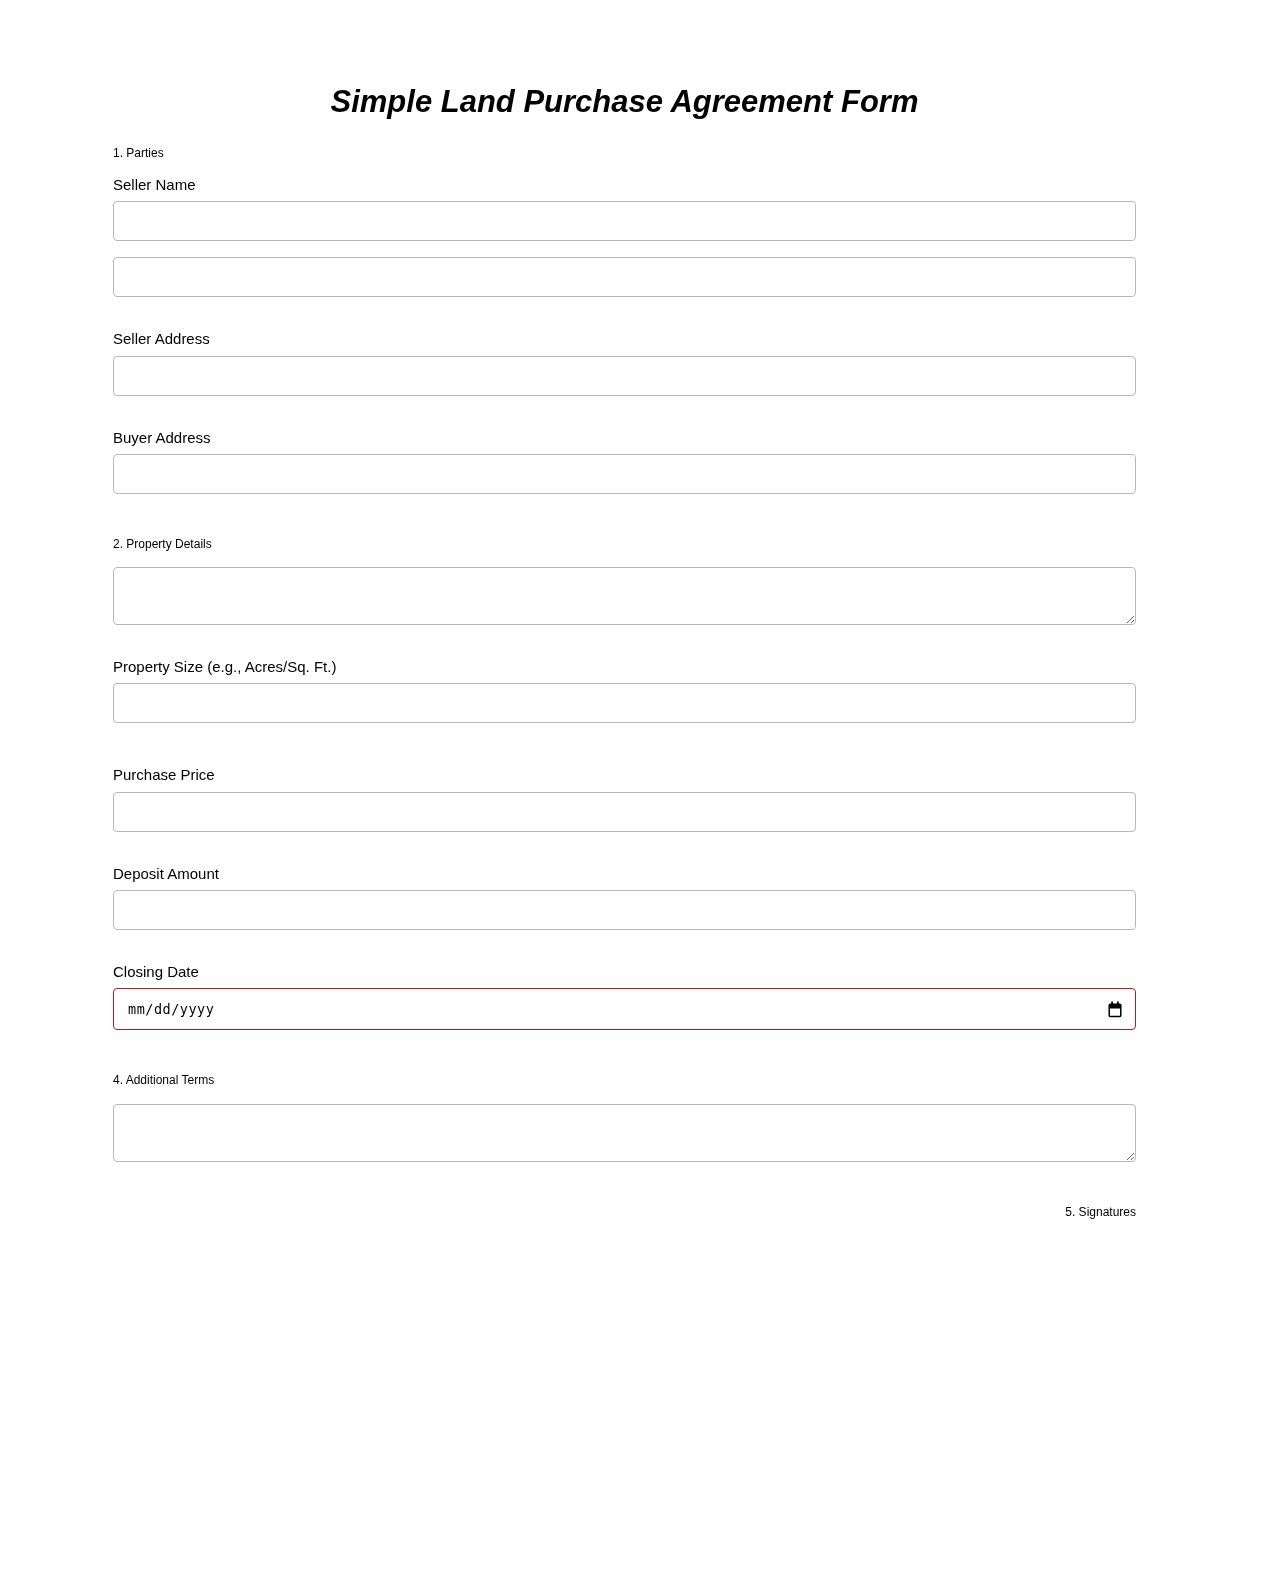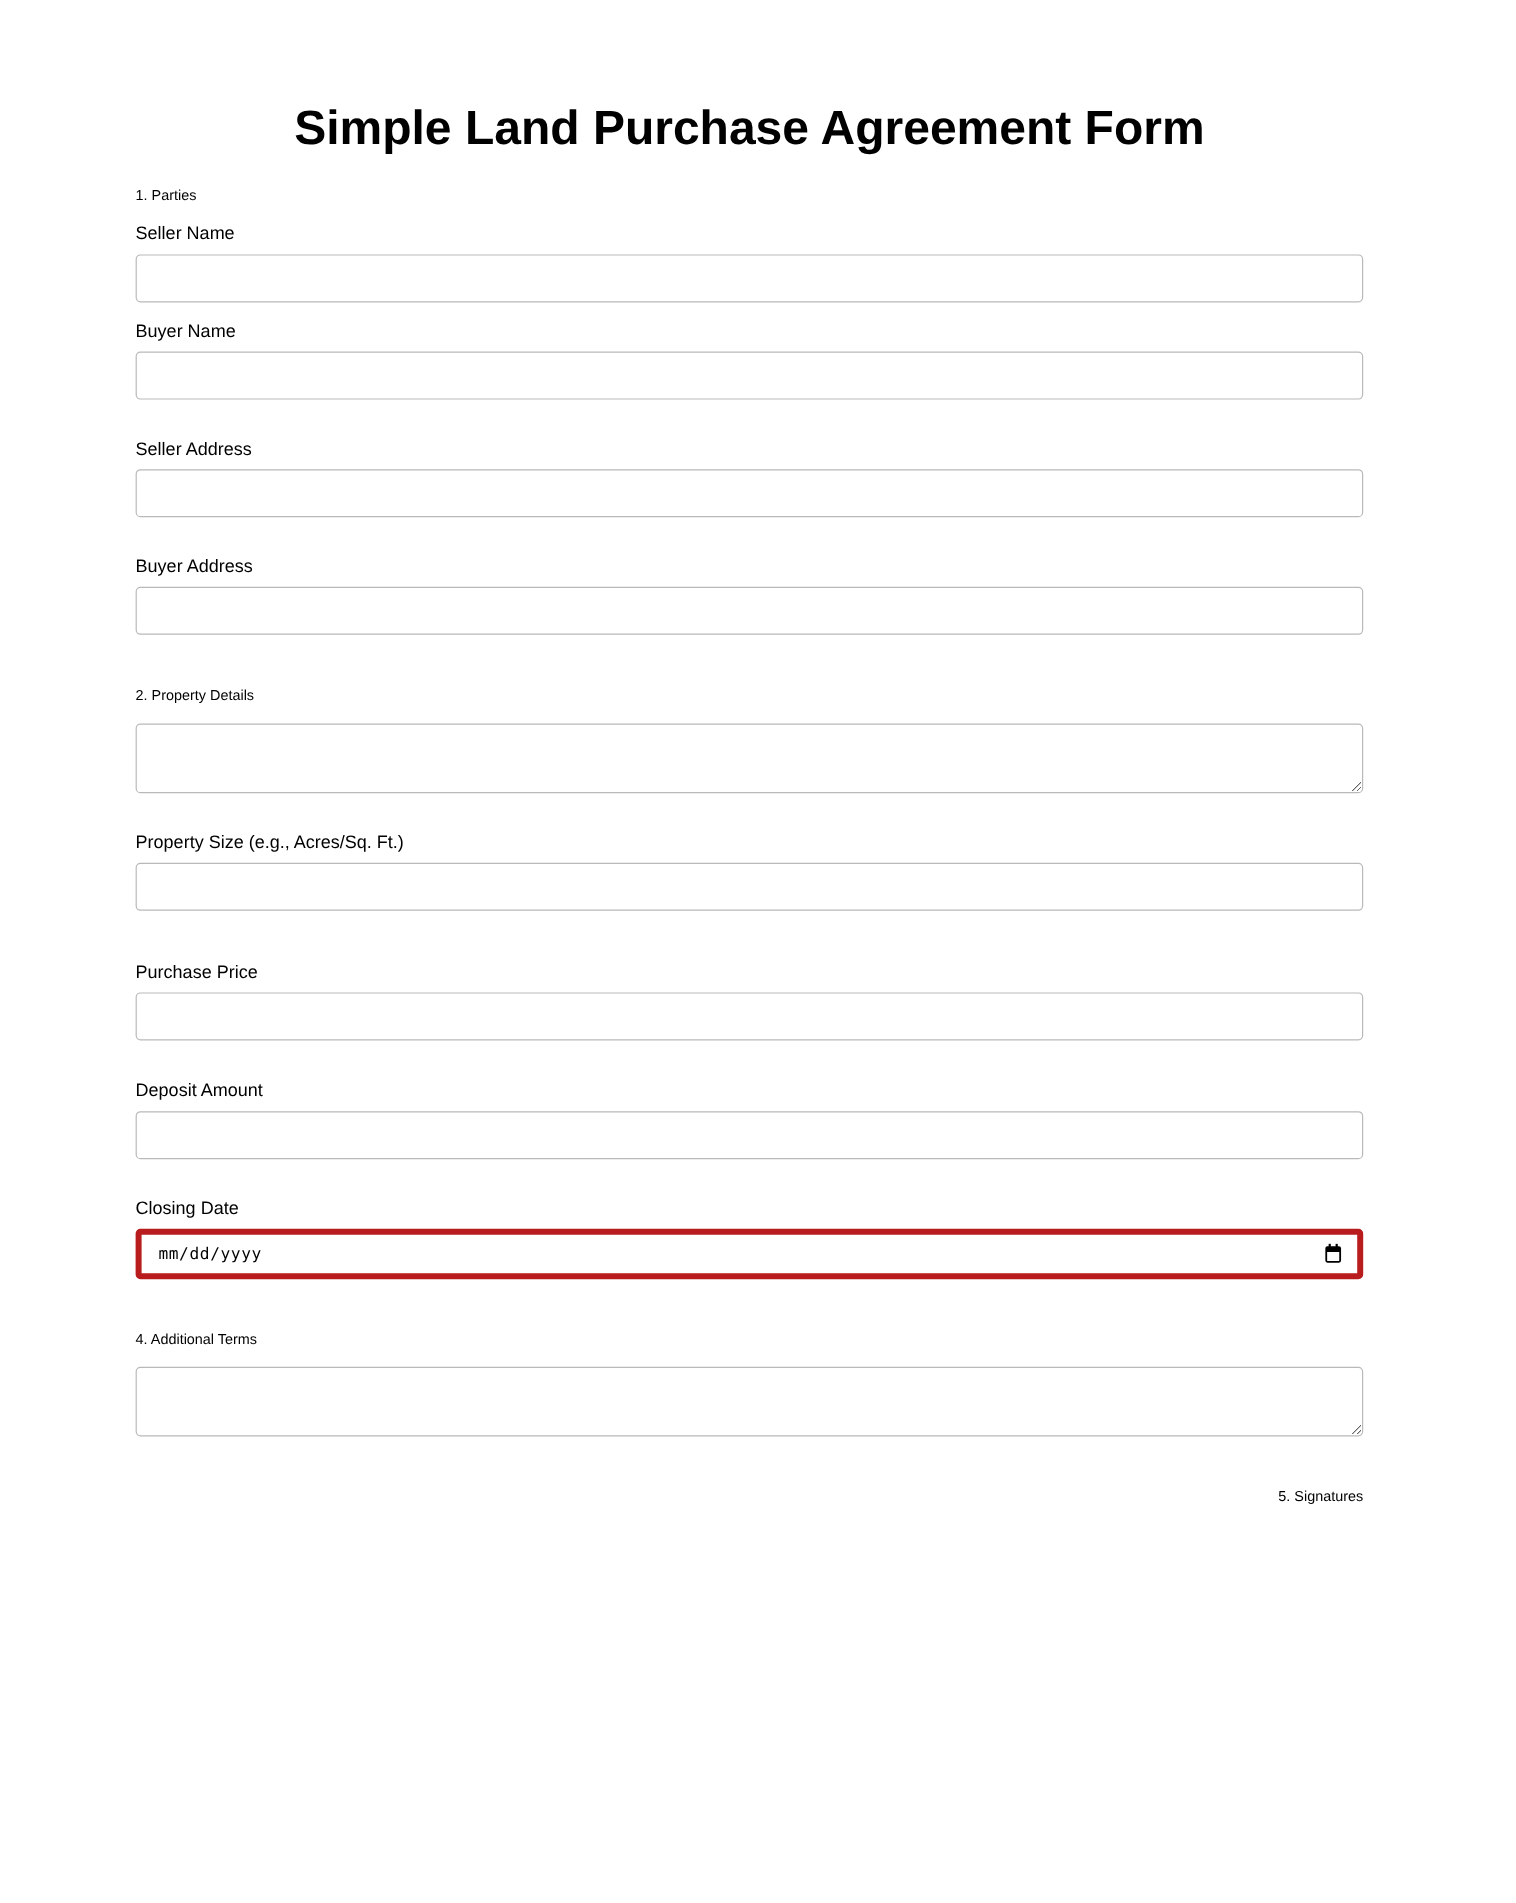--- a/index.html
+++ b/index.html
@@ -14,25 +14,26 @@
     min-height: 1586px;
   }
   .container {
     width: 1023px;
     margin-left: 113px;
     padding-top: 84px;
     display: flex;
     flex-direction: column;
   }
   .page-title {
-    font-size: 40px;
+    font-size: 31px;
     font-weight: 700;
     text-align: center;
     line-height: 1.15;
     margin: 0 0 26px 0;
+    font-style: italic;
   }
   .section { margin-bottom: 10px; }
   .section-heading {
     font-size: 12px;
     font-weight: 400;
     line-height: 1.2;
     margin: 0 0 16px 0;
   }
   .field { margin-bottom: 33px; flex-direction: column; }
   .field-label {
@@ -72,21 +73,21 @@
     font-size: 15px;
     color: #000000;
     resize: vertical;
     outline: none;
     display: block;
   }
   .date-input {
     box-sizing: border-box;
     width: 100%;
     height: 42px;
-    border: 5px solid #b91c1c;
+    border: 1px solid #b91c1c;
     border-radius: 4px;
     background: #ffffff;
     padding: 0 12px 0 14px;
     display: flex;
     align-items: center;
     justify-content: space-between;
     cursor: default;
   }
   .date-text {
     font-family: "DejaVu Sans Mono", monospace;
@@ -110,21 +111,20 @@
 
   <div class="section">
     <h2 class="section-heading">1. Parties</h2>
 
     <div class="row field">
       <div class="col">
         <label class="field-label">Seller Name</label>
         <input type="text" class="text-input" value="" style="">
       </div>
       <div class="col">
-        <label class="field-label">Buyer Name</label>
         <input type="text" class="text-input" value="" style="">
       </div>
     </div>
 
     <div class="field">
       <label class="field-label">Seller Address</label>
       <input type="text" class="text-input" value="" style="">
     </div>
 
     <div class="field">

